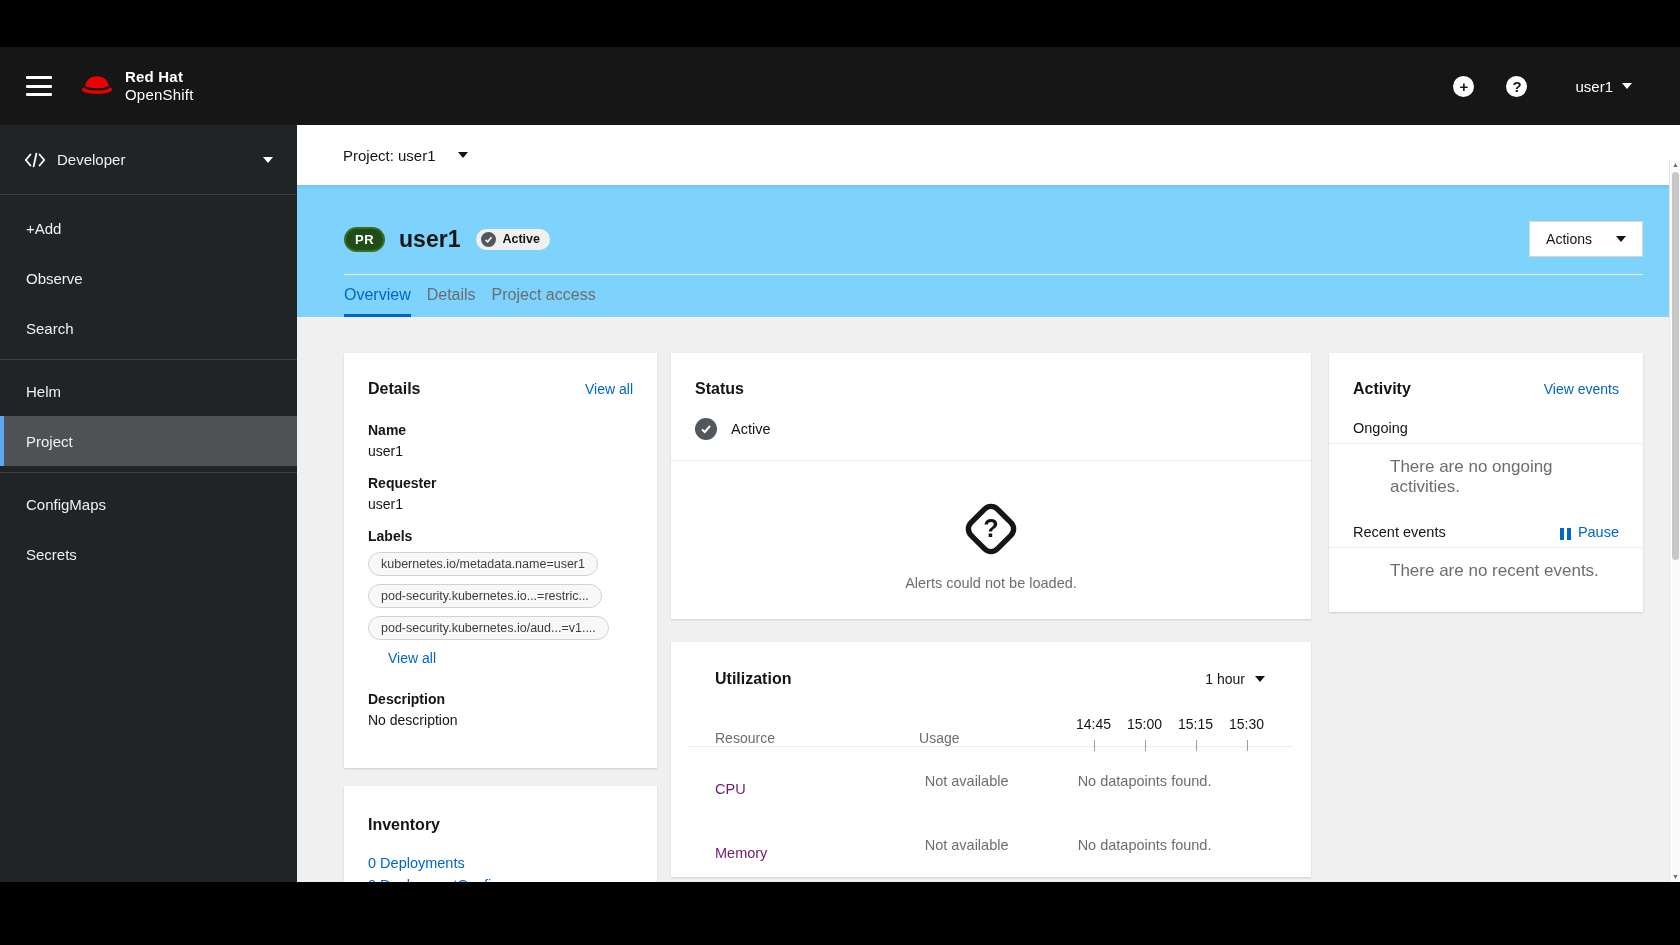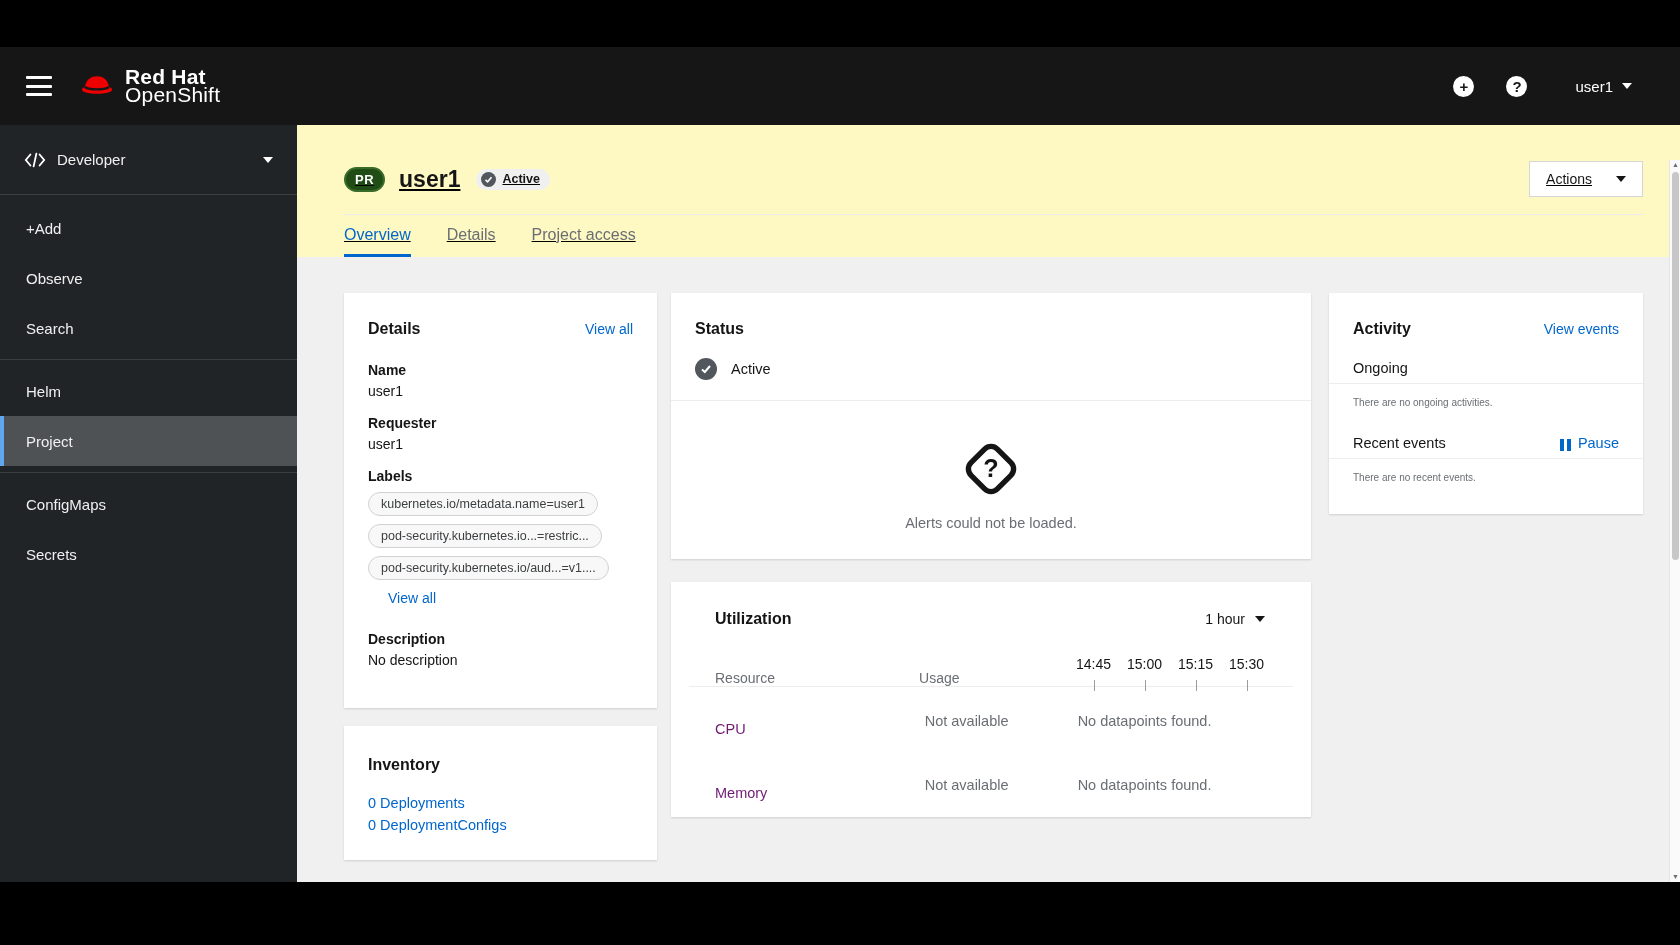--- a/index.html
+++ b/index.html
@@ -5,21 +5,21 @@
   * { margin:0; padding:0; box-sizing:border-box; }
   html,body { width:1680px; height:945px; background:#000; font-family:"Liberation Sans","DejaVu Sans",sans-serif; }
   .viewport { position:relative; width:1680px; height:945px; background:#000; overflow:hidden; }
 
   
   .masthead { position:absolute; top:47px; left:0; right:0; height:78px; background:#161616;
               display:flex; align-items:center; padding:0 48px 0 26px; }
   .hamburger { width:26px; height:20px; display:flex; flex-direction:column; justify-content:space-between; cursor:pointer; margin-right:26px; }
   .hamburger span { display:block; height:3px; background:#fff; border-radius:1px; }
   .brand { display:flex; align-items:center; gap:9px; }
-  .brand-text { color:#fff; font-size:21px; line-height:18px; letter-spacing:.2px; }
+  .brand-text { color:#fff; font-size:15px; line-height:18px; letter-spacing:.2px; }
   .brand-text .b1 { font-weight:700; }
   .mast-spacer { flex:1; }
   .mast-icons { display:flex; align-items:center; gap:32px; margin-right:48px; }
   .icon-circle { width:21px; height:21px; border-radius:50%; background:#fff; color:#161616;
                  display:flex; align-items:center; justify-content:center; font-size:15px; font-weight:700; cursor:pointer; }
   .user-menu { display:flex; align-items:center; gap:9px; color:#fff; font-size:15px; cursor:pointer; }
   .caret { width:0; height:0; border-left:5px solid transparent; border-right:5px solid transparent; border-top:6px solid currentColor; display:inline-block; }
 
   
   .app { position:absolute; top:125px; left:0; right:0; height:757px; display:flex; overflow:hidden; }
@@ -33,31 +33,31 @@
   .nav-item { height:50px; display:flex; align-items:center; padding:0 26px; font-size:15px; cursor:pointer; }
   .nav-item.selected { background:#4f5255; border-left:4px solid #60a7ef; padding-left:22px; }
   .nav-divider { height:1px; background:#3c3f42; margin:6px 0; }
 
   
   .main { flex:1; position:relative; background:#f0f0f0; overflow:hidden; }
   .context-bar { height:60px; background:#fff; display:flex; align-items:center; padding-left:46px;
                  font-size:15px; color:#151515; box-shadow:0 2px 4px rgba(0,0,0,.08); position:relative; z-index:2; cursor:pointer; }
   .context-bar .caret { margin-left:22px; color:#151515; }
 
-  .page-header { background:#fef9c3; padding:36px 37px 0 47px;text-decoration:underline; }
+  .page-header { background:#7dd3fc; padding:36px 37px 0 47px; }
   .title-row { display:flex; align-items:center; height:36px; }
   .pr-badge { background:#204d16; border:2px solid #3a6b28; color:#fff; font-weight:700; font-size:13px;
               padding:3px 9px; border-radius:13px; letter-spacing:.5px; }
   .proj-title { font-size:23px; font-weight:600; color:#151515; margin:0 16px 0 14px; }
   .active-pill { display:flex; align-items:center; gap:6px; background:#f0f0f0; border-radius:12px; padding:3px 10px 3px 5px; }
   .active-pill .mini-check { width:15px; height:15px; }
   .active-pill span { font-size:12.5px; font-weight:700; color:#151515; }
   .actions-btn { margin-left:auto; height:36px; background:#fff; border:1px solid #d6d6d6; display:flex; align-items:center;
                  gap:24px; padding:0 16px; font-size:14px; color:#151515; cursor:pointer; }
-  .tabs-row { margin-top:17px; border-top:1px solid #ececec; display:flex; gap:36px; padding-top:11px; }
+  .tabs-row { margin-top:17px; border-top:1px solid #ececec; display:flex; gap:16px; padding-top:11px; }
   .tab { font-size:16px; color:#6a6e73; padding-bottom:10px; cursor:pointer; }
   .tab.active { color:#0066cc; border-bottom:3px solid #0066cc; }
 
   .content { padding:36px 37px 0 47px; display:flex; gap:14px; align-items:flex-start; }
   .col-left  { width:313px; display:flex; flex-direction:column; gap:18px; flex-shrink:0; }
   .col-mid   { width:640px; display:flex; flex-direction:column; gap:23px; flex-shrink:0; }
   .col-right { width:314px; margin-left:4px; flex-shrink:0; }
   .card { background:#fff; box-shadow:0 1px 2px rgba(3,3,3,.14); }
   .card-title { font-size:16px; font-weight:700; color:#151515; }
   .link { color:#0066cc; font-size:14px; text-decoration:none; cursor:pointer; }
@@ -97,21 +97,21 @@
   .util-row { display:flex; padding:26px 21px 16px 26px; font-size:14.5px; }
   .util-row + .util-row { padding-top:24px; }
   .util-res { width:233px; font-weight:400; color:#701a75;margin-top:8px; }
   .util-usage { width:170px; }
   .util-data { margin-left:auto; width:216px; }
 
   
   .activity-card { padding:27px 0 18px; }
   .act-sub { margin-top:22px; display:flex; justify-content:space-between; align-items:center; font-size:14.5px; color:#151515; }
   .activity-card .divider { margin-top:7px; }
-  .act-empty { padding:13px 24px; font-size:10px; }
+  .act-empty { padding:13px 24px; font-size:17px;margin-left:37px; }
   .pause-btn { display:flex; align-items:flex-end; gap:7px; color:#0066cc; font-size:14.5px; cursor:pointer; }
   .pause-icon { display:flex; gap:3px; }
   .pause-icon i { width:4px; height:12px; background:#0066cc; display:block; }
 
   
   .inventory-card { padding:30px 24px 24px; }
   .inv-link { display:block; font-size:14.5px; line-height:22px; }
   .inv-link:first-of-type { margin-top:18px; }
 
   
@@ -184,20 +184,24 @@
             <span>ConfigMaps</span>
           </li>
         <li class="nav-item">
             <span>Secrets</span>
           </li>
       </ul>
     </nav>
 
     <div class="main">
 
+      <div class="context-bar">
+        <span>Project: user1</span>
+        <span class="caret"></span>
+      </div>
 
       <div class="page-header">
         <div class="title-row">
           <span class="pr-badge">PR</span>
           <h1 class="proj-title">user1</h1>
           <span class="active-pill">
             <span class="check-circle mini-check">
               <svg width="9" height="9" viewBox="0 0 12 12">
                   <path d="M2 6.5 L4.8 9 L10 3" stroke="#fff" stroke-width="2.2" fill="none"></path>
                 </svg>

